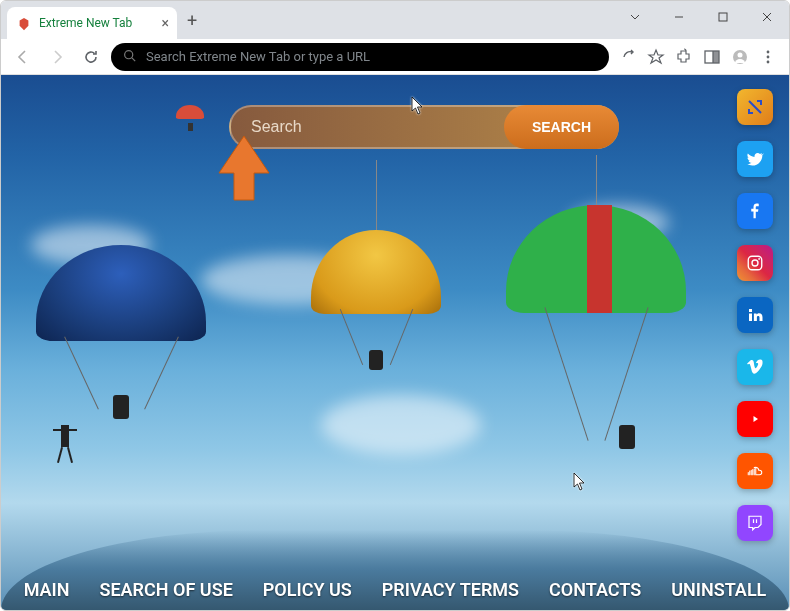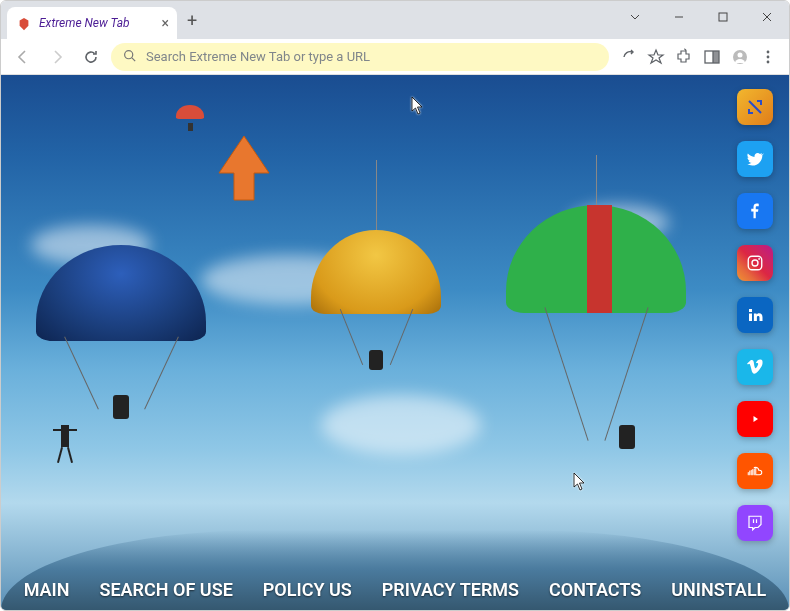--- a/index.html
+++ b/index.html
@@ -3,31 +3,31 @@
 <meta charset="utf-8">
 <style>
 * { margin: 0; padding: 0; box-sizing: border-box; }
 body { font-family: -apple-system, BlinkMacSystemFont, 'Segoe UI', Roboto, sans-serif; width: 790px; height: 611px; overflow: hidden; background: #fff; }
 
 
 .browser-window { width: 790px; height: 611px; border: 1px solid #ccc; border-radius: 6px; overflow: hidden; display: flex; flex-direction: column; }
 .titlebar { height: 38px; background: #dee1e6; display: flex; align-items: flex-end; position: relative; }
 .tab { background: #fff; height: 32px; margin-left: 6px; border-radius: 8px 8px 0 0; display: flex; align-items: center; padding: 0 28px 0 10px; position: relative; min-width: 170px; }
 .tab-icon { width: 14px; height: 14px; margin-right: 8px; }
-.tab-title { font-size: 12px; color: #4c1d95; font-style: italic; }
+.tab-title { font-size: 12px; color: #15803d; }
 .tab-close { position: absolute; right: 8px; color: #666; font-size: 14px; cursor: pointer; }
 .newtab-btn { color: #555; font-size: 18px; padding: 4px 10px; cursor: pointer; margin-bottom: 4px; }
 .win-controls { position: absolute; right: 0; top: 0; height: 38px; display: flex; }
 .win-btn { width: 44px; height: 32px; display: flex; align-items: center; justify-content: center; color: #444; cursor: pointer; }
 .win-btn svg { width: 10px; height: 10px; }
 
 .toolbar { height: 36px; background: #fff; display: flex; align-items: center; padding: 0 8px; border-bottom: 1px solid #e0e0e0; gap: 6px; }
 .nav-btn { width: 28px; height: 28px; display: flex; align-items: center; justify-content: center; color: #888; border-radius: 50%; }
 .nav-btn.enabled { color: #555; cursor: pointer; }
-.addr-bar { flex: 1; height: 28px; background: #fef9c3; border-radius: 14px; display: flex; align-items: center; padding: 0 12px; gap: 10px; }
+.addr-bar { flex: 1; height: 28px; background: #000000; border-radius: 14px; display: flex; align-items: center; padding: 0 12px; gap: 10px; }
 .addr-bar .search-glyph { color: #777; }
 .addr-text { color: #80868b; font-size: 13px; }
 .toolbar-right { display: flex; gap: 10px; padding: 0 4px; color: #5f6368; }
 .toolbar-right .ticon { width: 18px; height: 18px; display: flex; align-items: center; justify-content: center; cursor: pointer; }
 
 
 .page { flex: 1; position: relative; overflow: hidden; }
 .sky { position: absolute; inset: 0; background: linear-gradient(to bottom, #1a4d91 0%, #2263a6 15%, #3d8bc4 40%, #6ab0db 55%, #8fc7e6 70%, #b3d9ed 80%, #5a8fb5 100%); }
 .cloud { position: absolute; background: rgba(255,255,255,0.5); border-radius: 50%; filter: blur(8px); }
 .cloud.c1 { width: 120px; height: 40px; left: 30px; top: 150px; }
@@ -255,20 +255,24 @@
       </div>
     <div class="skydiver">
         <div class="body"></div>
         <div class="arms"></div>
         <div class="legs"></div>
       </div>
 
     <div class="clock">
     </div>
 
+    <div class="search-pill">
+      <input type="text" placeholder="Search" style="">
+      <button class="search-btn">SEARCH</button>
+    </div>
 
     <div class="social-col">
       <div class="social-btn sb-custom" title="Extreme">
         <svg viewBox="0 0 18 18">
             <path d="M3 3 L9 9 M15 15 L9 9 M11 3 L15 3 L15 7 M7 15 L3 15 L3 11" stroke="#2a4dc9" stroke-width="2" fill="none"></path>
           </svg>
       </div>
       <div class="social-btn sb-twitter" title="Twitter">
         <svg viewBox="0 0 24 24">
             <path d="M22 5.8c-.8.4-1.6.6-2.5.7.9-.5 1.6-1.4 1.9-2.4-.8.5-1.8.9-2.8 1.1C17.8 4.4 16.7 4 15.5 4c-2.3 0-4.2 1.9-4.2 4.2 0 .3 0 .6.1 1C7.7 9 4.6 7.3 2.5 4.8c-.4.6-.6 1.4-.6 2.2 0 1.5.7 2.8 1.9 3.5-.7 0-1.4-.2-1.9-.5v.1c0 2 1.4 3.7 3.4 4.1-.4.1-.7.1-1.1.1-.3 0-.5 0-.8-.1.5 1.7 2.1 2.9 3.9 2.9-1.4 1.1-3.2 1.8-5.2 1.8-.3 0-.7 0-1-.1C3.7 20 5.9 20.7 8.3 20.7c8.7 0 13.5-7.2 13.5-13.5v-.6c.9-.7 1.7-1.5 2.2-2.4"></path>

